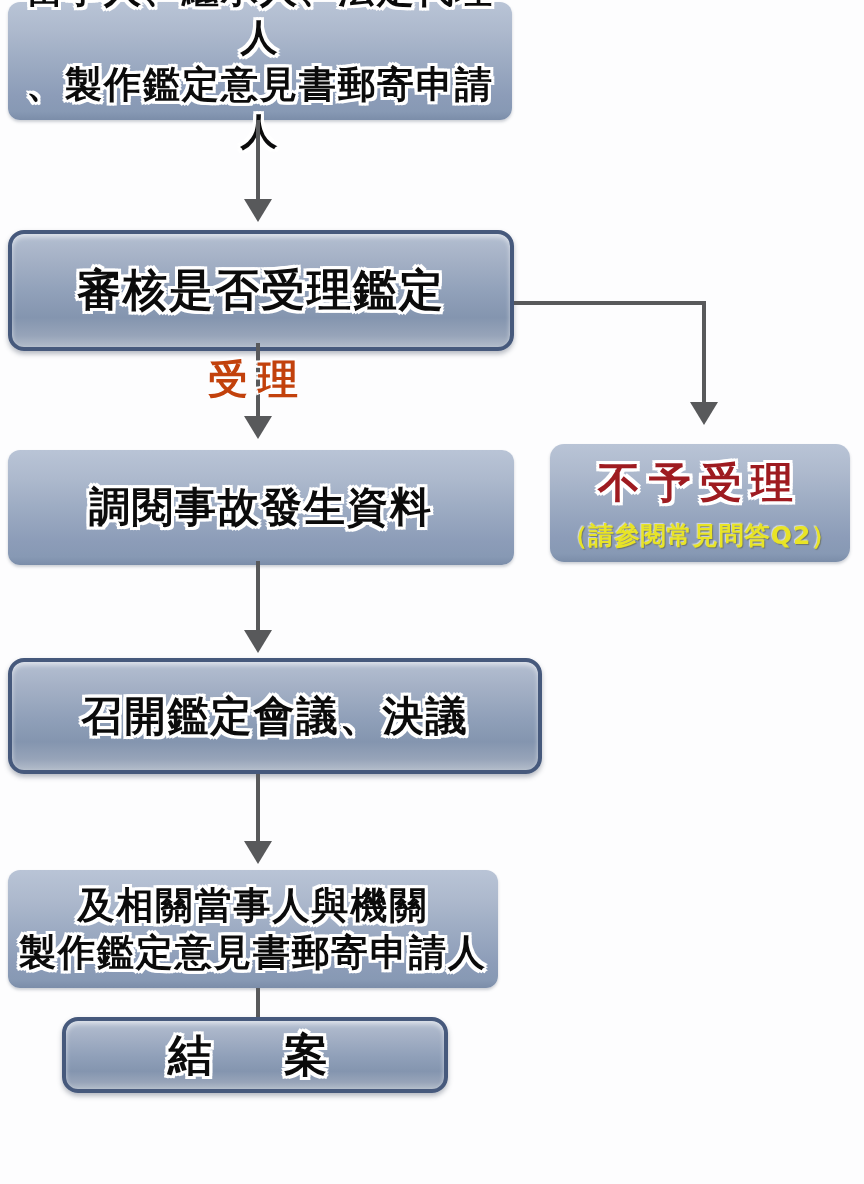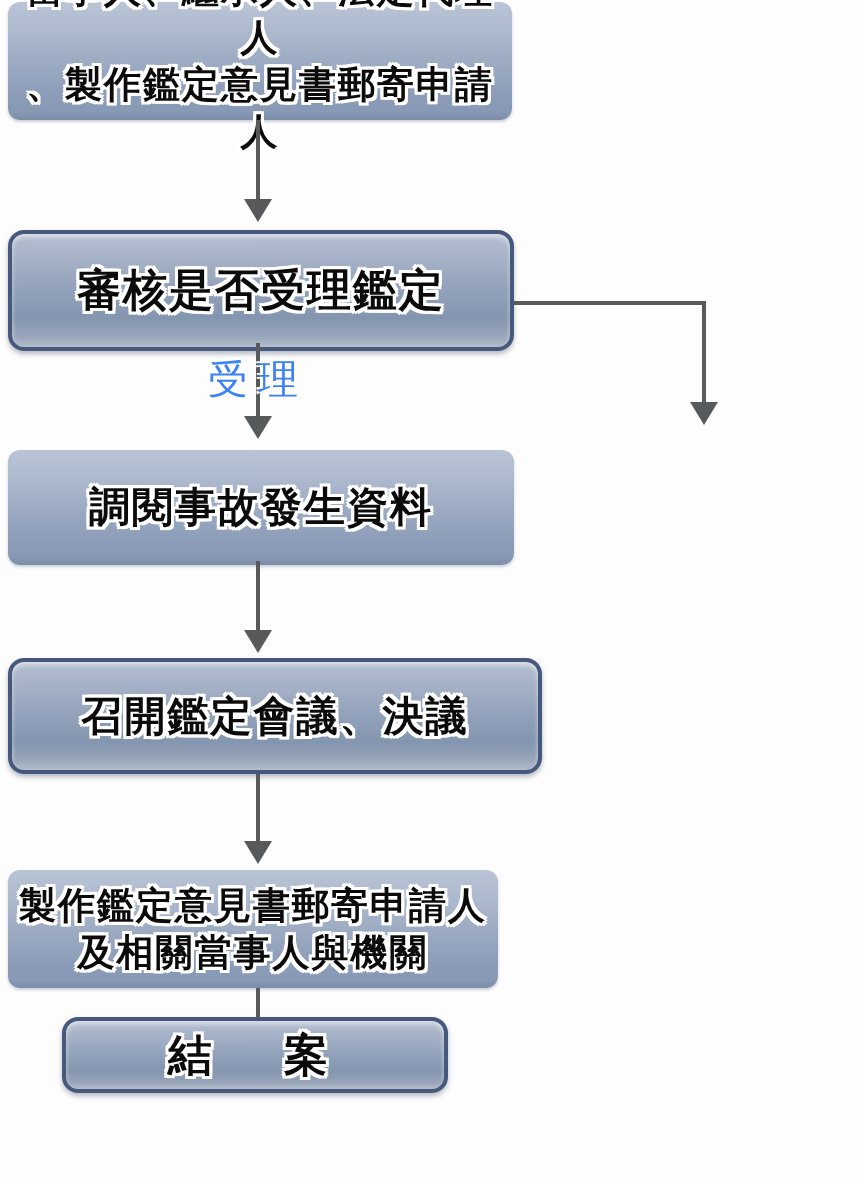--- a/index.html
+++ b/index.html
@@ -59,21 +59,21 @@
   .reject-sub{
     font-size:25px;font-weight:700;letter-spacing:1px;
     color:#e8e426;
     text-shadow:1px 1px 1px rgba(90,90,50,0.55), -1px -1px 1px rgba(255,255,255,0.6);
     white-space:nowrap;
   }
   .close-text{letter-spacing:14px;}
 
   .edge-label{
     position:absolute;
-    font-size:40px;font-weight:400;color:#3b82f6;
+    font-size:40px;font-weight:700;color:#c2410c;
     letter-spacing:10px;
     text-shadow:-2px -2px 0 #fdfdfe,2px -2px 0 #fdfdfe,-2px 2px 0 #fdfdfe,2px 2px 0 #fdfdfe;
   }
 
   
   .vline{position:absolute;width:4px;background:#58595b;}
   .hline{position:absolute;height:4px;background:#58595b;}
   .arrowhead{
     position:absolute;width:0;height:0;
     border-left:14px solid transparent;
@@ -127,34 +127,38 @@
   <div class="arrowhead" id="branch-head"></div>
 
   <div class="vline" id="edge2-line"></div>
   <div class="edge-label" id="label-accept">受理</div>
   <div class="arrowhead" id="edge2-head"></div>
 
   <div class="box plain" id="box-retrieve">
     <div class="node-text size-md">調閱事故發生資料</div>
   </div>
 
+  <div class="box plain" id="box-reject">
+    <div class="reject-title">不予受理</div>
+    <div class="reject-sub">（請參閱常見問答Q2）</div>
+  </div>
 
   <div class="vline" id="edge3-line"></div>
   <div class="arrowhead" id="edge3-head"></div>
 
   <div class="box bordered" id="box-meeting">
     <div class="node-text size-md">召開鑑定會議、決議</div>
   </div>
 
   <div class="vline" id="edge4-line"></div>
   <div class="arrowhead" id="edge4-head"></div>
 
   <div class="box plain" id="box-mail">
+    <div class="node-text size-sm">及相關當事人與機關</div>
     <div class="node-text size-sm">製作鑑定意見書郵寄申請人</div>
-    <div class="node-text size-sm">及相關當事人與機關</div>
   </div>
 
   <div class="vline" id="edge5-line"></div>
   <div class="arrowhead" id="edge5-head"></div>
 
   <div class="box bordered" id="box-close">
     <div class="node-text size-lg close-text">結　案</div>
   </div>
 
 </div>

